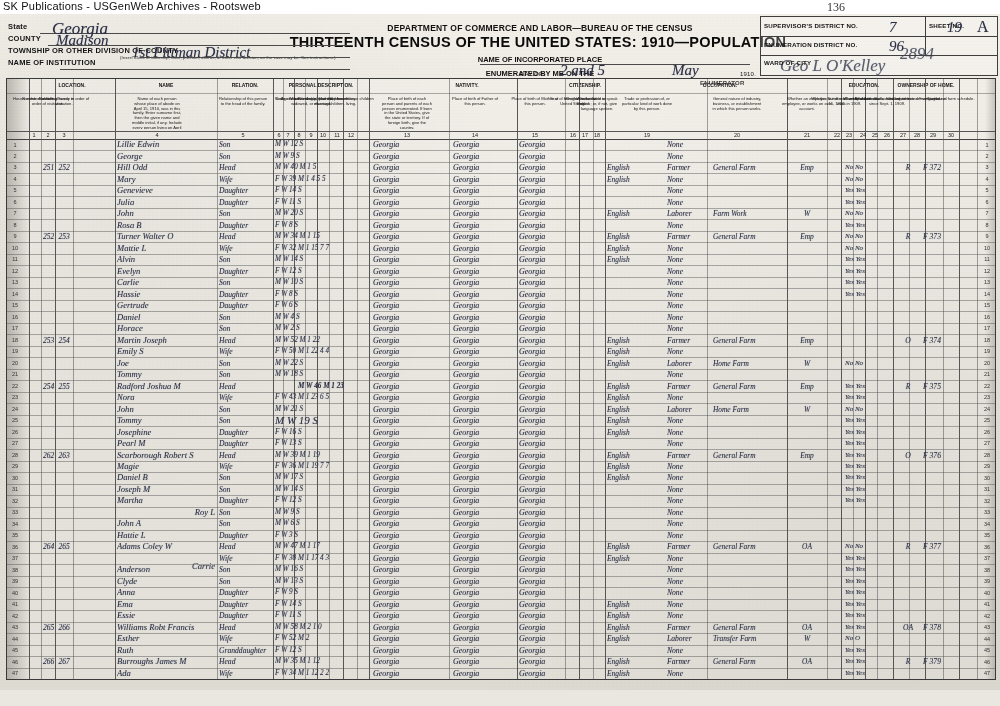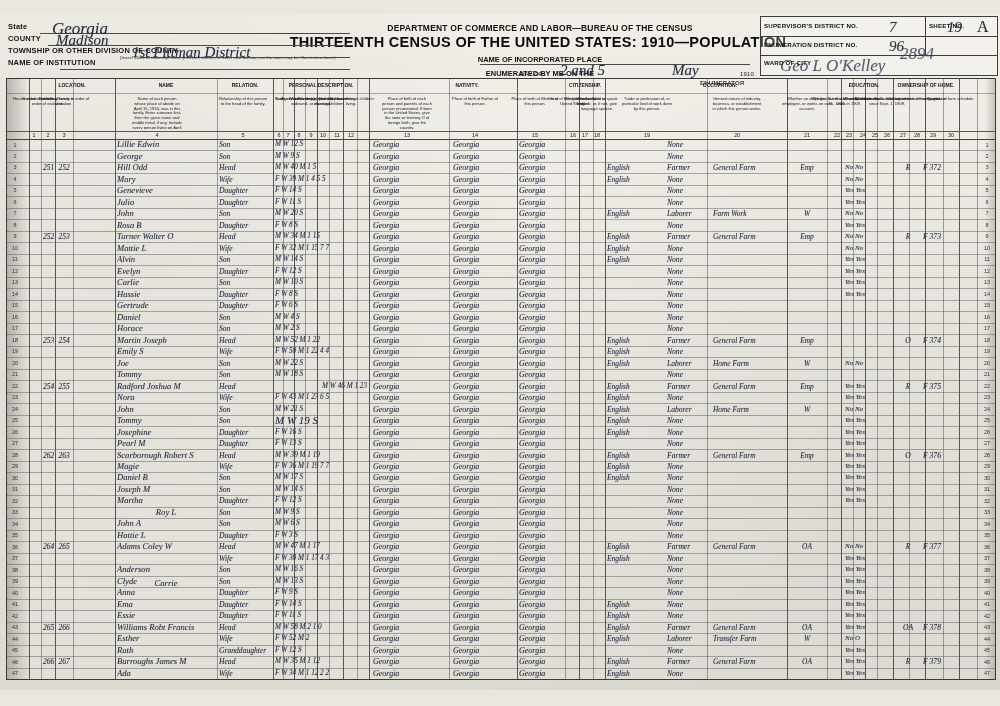--- a/index.html
+++ b/index.html
@@ -61,20 +61,24 @@
   .rowno.r{left:auto;right:2px;}
 
   .edge{position:absolute;left:0;top:0;width:22px;height:100%;background:linear-gradient(90deg, rgba(120,118,110,.45), rgba(120,118,110,0));}
   .redge{position:absolute;right:0;top:0;width:10px;height:100%;background:linear-gradient(270deg, rgba(120,118,110,.35), rgba(120,118,110,0));}
 </style>
 </head>
 <body>
 
 <div id="page">
 
+  <div class="topbar">
+    <span class="wm">SK Publications - USGenWeb Archives - Rootsweb</span>
+    <span class="pagenum">136</span>
+  </div>
 
   <div class="sheet">
     <div class="grain"></div>
 
     <div class="hdr">
       <div class="l1">DEPARTMENT OF COMMERCE AND LABOR—BUREAU OF THE CENSUS</div>
       <div class="l2">THIRTEENTH CENSUS OF THE UNITED STATES: 1910—POPULATION</div>
       <div class="l3">NAME OF INCORPORATED PLACE</div>
       <div class="l4">ENUMERATED BY ME ON THE</div>
 
@@ -482,21 +486,21 @@
         <div class="hand" style="left: 446px; top: 290.087px; width: 62px; font-size: 8px; line-height: 11.4894px; overflow: hidden; text-align: left;">Georgia</div>
         <div class="hand" style="left: 512px; top: 290.087px; width: 44px; font-size: 8px; line-height: 11.4894px; overflow: hidden; text-align: left;">Georgia</div>
         <div class="hand" style="left: 660px; top: 290.087px; width: 56px; font-size: 7.6px; line-height: 11.4894px; overflow: hidden; text-align: left;">None</div>
         <div class="hline" style="top: 301.277px;"></div>
         <div class="rowno" style="top: 301.777px; line-height: 11.4894px;">22</div>
         <div class="rowno r" style="top: 301.777px; line-height: 11.4894px;">22</div>
         <div class="hand" style="left: 35px; top: 301.577px; width: 13px; font-size: 7.5px; line-height: 11.4894px; overflow: hidden; text-align: center;">254</div>
         <div class="hand" style="left: 49px; top: 301.577px; width: 16px; font-size: 7.5px; line-height: 11.4894px; overflow: hidden; text-align: center;">255</div>
         <div class="hand" style="left: 110px; top: 301.577px; width: 98px; font-size: 8.6px; line-height: 11.4894px; overflow: hidden; text-align: left;">Radford Joshua M</div>
         <div class="hand" style="left: 212px; top: 301.577px; width: 52px; font-size: 7.6px; line-height: 11.4894px; overflow: hidden; text-align: left;">Head</div>
-        <div class="hand" style="left: 268px; top: 301.577px; width: 92px; font-size: 7.2px; line-height: 11.4894px; overflow: hidden; text-align: right;">M W 46 M 1 23</div>
+        <div class="hand" style="left: 268px; top: 301.577px; width: 92px; font-size: 7.2px; line-height: 11.4894px; overflow: hidden; text-align: center; font-weight: bold;">M W 46 M 1 23</div>
         <div class="hand" style="left: 366px; top: 301.577px; width: 74px; font-size: 8px; line-height: 11.4894px; overflow: hidden; text-align: left;">Georgia</div>
         <div class="hand" style="left: 446px; top: 301.577px; width: 62px; font-size: 8px; line-height: 11.4894px; overflow: hidden; text-align: left;">Georgia</div>
         <div class="hand" style="left: 512px; top: 301.577px; width: 44px; font-size: 8px; line-height: 11.4894px; overflow: hidden; text-align: left;">Georgia</div>
         <div class="hand" style="left: 600px; top: 301.577px; width: 48px; font-size: 7.4px; line-height: 11.4894px; overflow: hidden; text-align: left;">English</div>
         <div class="hand" style="left: 660px; top: 301.577px; width: 56px; font-size: 7.6px; line-height: 11.4894px; overflow: hidden; text-align: left;">Farmer</div>
         <div class="hand" style="left: 706px; top: 301.577px; width: 72px; font-size: 7.4px; line-height: 11.4894px; overflow: hidden; text-align: left;">General Farm</div>
         <div class="hand" style="left: 784px; top: 301.577px; width: 32px; font-size: 7.4px; line-height: 11.4894px; overflow: hidden; text-align: center;">Emp</div>
         <div class="hand" style="left: 838px; top: 301.577px; width: 46px; font-size: 7px; line-height: 11.4894px; overflow: hidden; text-align: left;">Yes Yes</div>
         <div class="hand" style="left: 888px; top: 301.577px; width: 26px; font-size: 7.6px; line-height: 11.4894px; overflow: hidden; text-align: center;">R</div>
         <div class="hand" style="left: 916px; top: 301.577px; width: 52px; font-size: 7.6px; line-height: 11.4894px; overflow: hidden; text-align: left;">F 375</div>
@@ -621,21 +625,21 @@
         <div class="hand" style="left: 212px; top: 416.47px; width: 52px; font-size: 7.6px; line-height: 11.4894px; overflow: hidden; text-align: left;">Daughter</div>
         <div class="hand" style="left: 268px; top: 416.47px; width: 92px; font-size: 7.2px; line-height: 11.4894px; overflow: hidden; text-align: left;">F W 12 S</div>
         <div class="hand" style="left: 366px; top: 416.47px; width: 74px; font-size: 8px; line-height: 11.4894px; overflow: hidden; text-align: left;">Georgia</div>
         <div class="hand" style="left: 446px; top: 416.47px; width: 62px; font-size: 8px; line-height: 11.4894px; overflow: hidden; text-align: left;">Georgia</div>
         <div class="hand" style="left: 512px; top: 416.47px; width: 44px; font-size: 8px; line-height: 11.4894px; overflow: hidden; text-align: left;">Georgia</div>
         <div class="hand" style="left: 660px; top: 416.47px; width: 56px; font-size: 7.6px; line-height: 11.4894px; overflow: hidden; text-align: left;">None</div>
         <div class="hand" style="left: 838px; top: 416.47px; width: 46px; font-size: 7px; line-height: 11.4894px; overflow: hidden; text-align: left;">Yes Yes</div>
         <div class="hline" style="top: 427.66px;"></div>
         <div class="rowno" style="top: 428.16px; line-height: 11.4894px;">33</div>
         <div class="rowno r" style="top: 428.16px; line-height: 11.4894px;">33</div>
-        <div class="hand" style="left: 110px; top: 427.96px; width: 98px; font-size: 8.6px; line-height: 11.4894px; overflow: hidden; text-align: center;">Roy L</div>
+        <div class="hand" style="left: 110px; top: 427.96px; width: 98px; font-size: 8.6px; line-height: 11.4894px; overflow: hidden; text-align: right;">Roy L</div>
         <div class="hand" style="left: 212px; top: 427.96px; width: 52px; font-size: 7.6px; line-height: 11.4894px; overflow: hidden; text-align: left;">Son</div>
         <div class="hand" style="left: 268px; top: 427.96px; width: 92px; font-size: 7.2px; line-height: 11.4894px; overflow: hidden; text-align: left;">M W 9 S</div>
         <div class="hand" style="left: 366px; top: 427.96px; width: 74px; font-size: 8px; line-height: 11.4894px; overflow: hidden; text-align: left;">Georgia</div>
         <div class="hand" style="left: 446px; top: 427.96px; width: 62px; font-size: 8px; line-height: 11.4894px; overflow: hidden; text-align: left;">Georgia</div>
         <div class="hand" style="left: 512px; top: 427.96px; width: 44px; font-size: 8px; line-height: 11.4894px; overflow: hidden; text-align: left;">Georgia</div>
         <div class="hand" style="left: 660px; top: 427.96px; width: 56px; font-size: 7.6px; line-height: 11.4894px; overflow: hidden; text-align: left;">None</div>
         <div class="hline" style="top: 439.149px;"></div>
         <div class="rowno" style="top: 439.649px; line-height: 11.4894px;">34</div>
         <div class="rowno r" style="top: 439.649px; line-height: 11.4894px;">34</div>
         <div class="hand" style="left: 110px; top: 439.449px; width: 98px; font-size: 8.6px; line-height: 11.4894px; overflow: hidden; text-align: left;">John A</div>
@@ -669,21 +673,21 @@
         <div class="hand" style="left: 600px; top: 462.428px; width: 48px; font-size: 7.4px; line-height: 11.4894px; overflow: hidden; text-align: left;">English</div>
         <div class="hand" style="left: 660px; top: 462.428px; width: 56px; font-size: 7.6px; line-height: 11.4894px; overflow: hidden; text-align: left;">Farmer</div>
         <div class="hand" style="left: 706px; top: 462.428px; width: 72px; font-size: 7.4px; line-height: 11.4894px; overflow: hidden; text-align: left;">General Farm</div>
         <div class="hand" style="left: 784px; top: 462.428px; width: 32px; font-size: 7.4px; line-height: 11.4894px; overflow: hidden; text-align: center;">OA</div>
         <div class="hand" style="left: 838px; top: 462.428px; width: 46px; font-size: 7px; line-height: 11.4894px; overflow: hidden; text-align: left;">No No</div>
         <div class="hand" style="left: 888px; top: 462.428px; width: 26px; font-size: 7.6px; line-height: 11.4894px; overflow: hidden; text-align: center;">R</div>
         <div class="hand" style="left: 916px; top: 462.428px; width: 52px; font-size: 7.6px; line-height: 11.4894px; overflow: hidden; text-align: left;">F 377</div>
         <div class="hline" style="top: 473.617px;"></div>
         <div class="rowno" style="top: 474.117px; line-height: 11.4894px;">37</div>
         <div class="rowno r" style="top: 474.117px; line-height: 11.4894px;">37</div>
-        <div class="hand" style="left: 110px; top: 499px; width: 98px; font-size: 8.6px; line-height: 11.4894px; overflow: hidden; text-align: center;">Carrie</div>
+        <div class="hand" style="left: 110px; top: 482px; width: 98px; font-size: 8.6px; line-height: 11.4894px; overflow: hidden; text-align: right;">Carrie</div>
         <div class="hand" style="left: 212px; top: 473.917px; width: 52px; font-size: 7.6px; line-height: 11.4894px; overflow: hidden; text-align: left;">Wife</div>
         <div class="hand" style="left: 268px; top: 473.917px; width: 92px; font-size: 7.2px; line-height: 11.4894px; overflow: hidden; text-align: left;">F W 38 M 1 17 4 3</div>
         <div class="hand" style="left: 366px; top: 473.917px; width: 74px; font-size: 8px; line-height: 11.4894px; overflow: hidden; text-align: left;">Georgia</div>
         <div class="hand" style="left: 446px; top: 473.917px; width: 62px; font-size: 8px; line-height: 11.4894px; overflow: hidden; text-align: left;">Georgia</div>
         <div class="hand" style="left: 512px; top: 473.917px; width: 44px; font-size: 8px; line-height: 11.4894px; overflow: hidden; text-align: left;">Georgia</div>
         <div class="hand" style="left: 600px; top: 473.917px; width: 48px; font-size: 7.4px; line-height: 11.4894px; overflow: hidden; text-align: left;">English</div>
         <div class="hand" style="left: 660px; top: 473.917px; width: 56px; font-size: 7.6px; line-height: 11.4894px; overflow: hidden; text-align: left;">None</div>
         <div class="hand" style="left: 838px; top: 473.917px; width: 46px; font-size: 7px; line-height: 11.4894px; overflow: hidden; text-align: left;">Yes Yes</div>
         <div class="hline" style="top: 485.106px;"></div>
         <div class="rowno" style="top: 485.606px; line-height: 11.4894px;">38</div>

